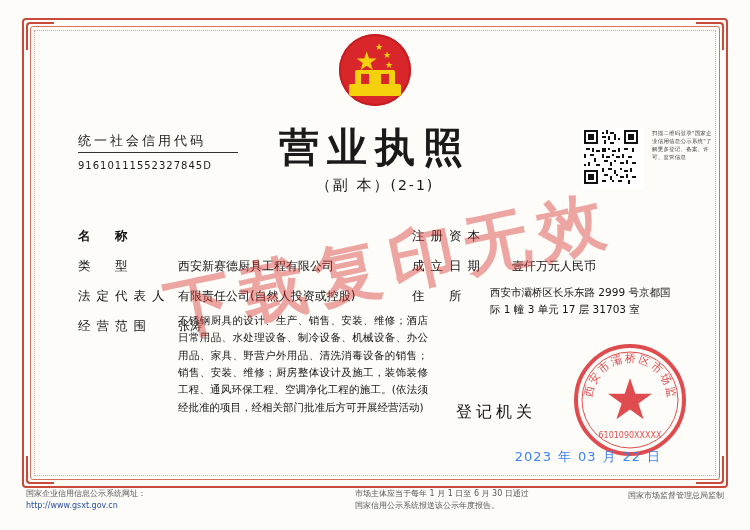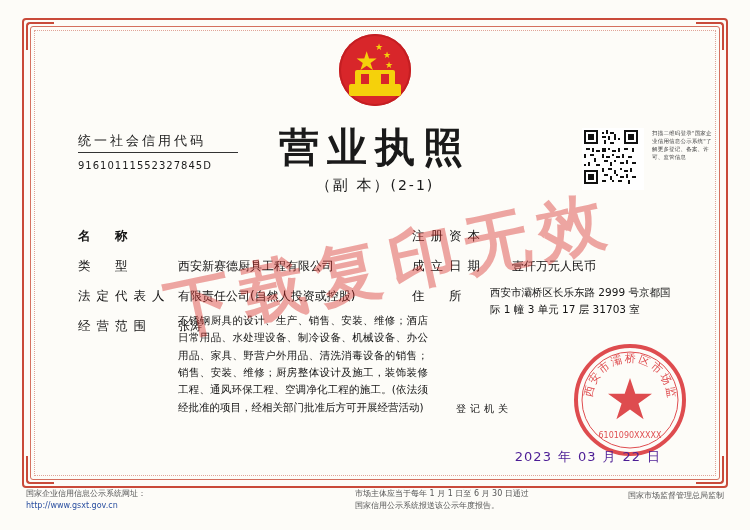--- a/index.html
+++ b/index.html
@@ -141,35 +141,35 @@
   .row-date-label{left:412px;top:258px;}
   .row-date-value{left:512px;top:258px;}
   .row-addr-label{left:412px;top:288px;}
   .row-addr-value{
     left:490px;top:284px;width:190px;
     font-size:10.5px;line-height:1.6;
   }
 
   .reg-org{
     position:absolute;left:456px;top:402px;
-    font-size:10px;letter-spacing:4px;color:#141414;
+    font-size:16px;letter-spacing:4px;color:#141414;
   }
 
   
   .seal{
     position:absolute;right:60px;top:340px;width:120px;height:120px;
     opacity:.82;
   }
   .seal svg{display:block;}
 
   
   .date-line{
     position:absolute;left:0;right:0;top:448px;text-align:right;
     padding-right:86px;
-    font-size:13px;color:#4c1d95;
+    font-size:13px;color:#3b82f6;
     letter-spacing:1px;
   }
   .date-line span{margin:0 3px;}
 
   
   .watermark{
     position:absolute;left:52%;top:50%;
     transform:translate(-50%,-50%) rotate(-12deg);
     font-size:66px;font-weight:bold;
     color:rgba(214,45,40,0.42);

